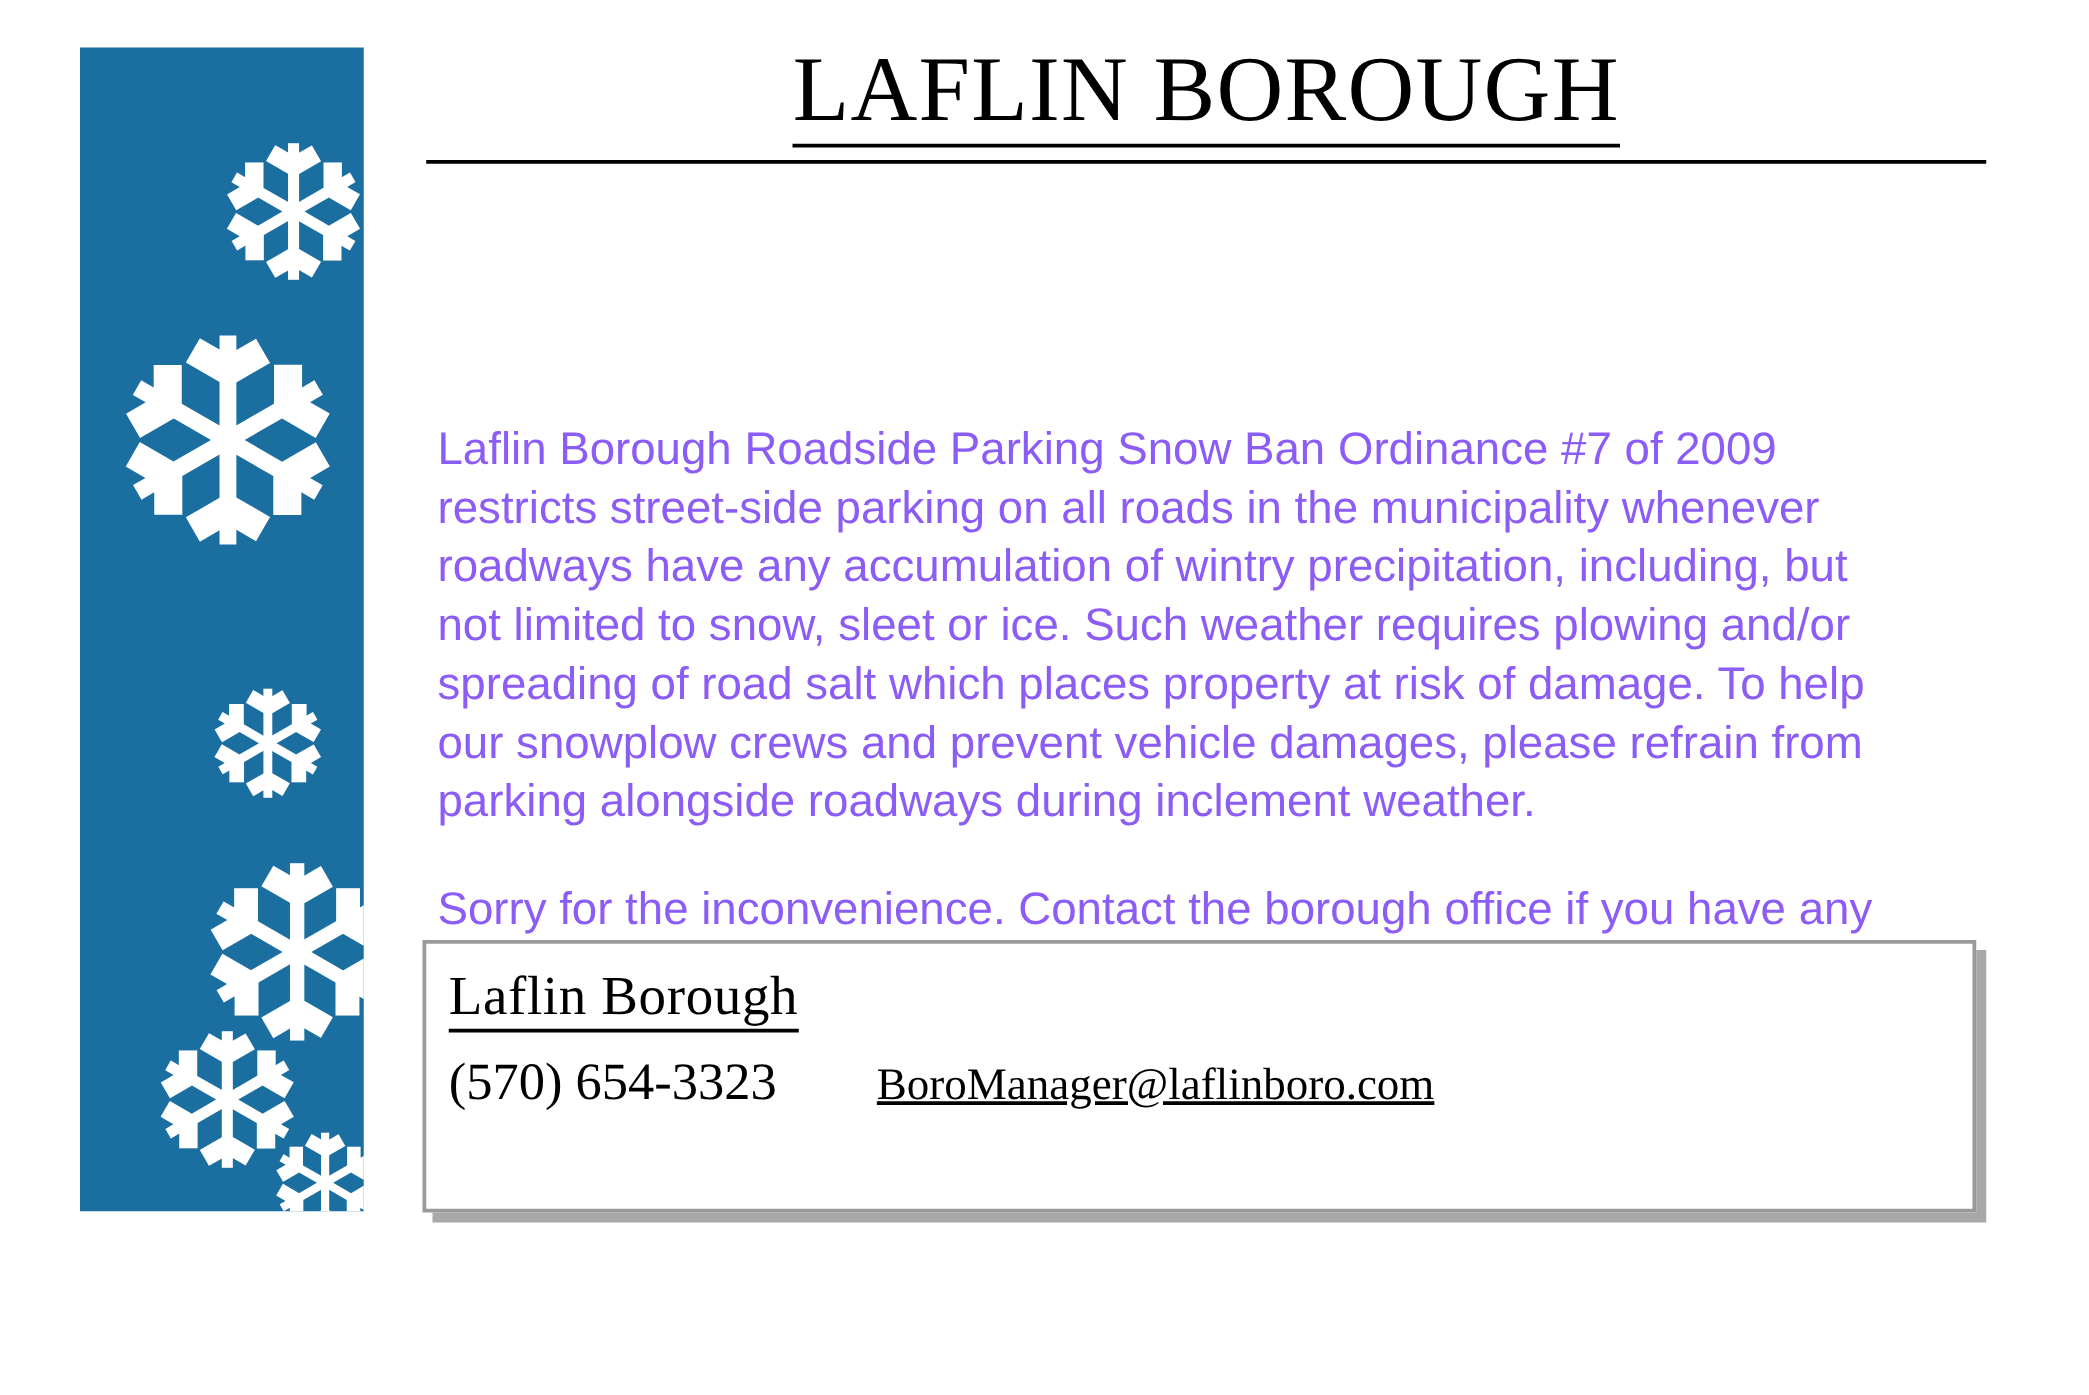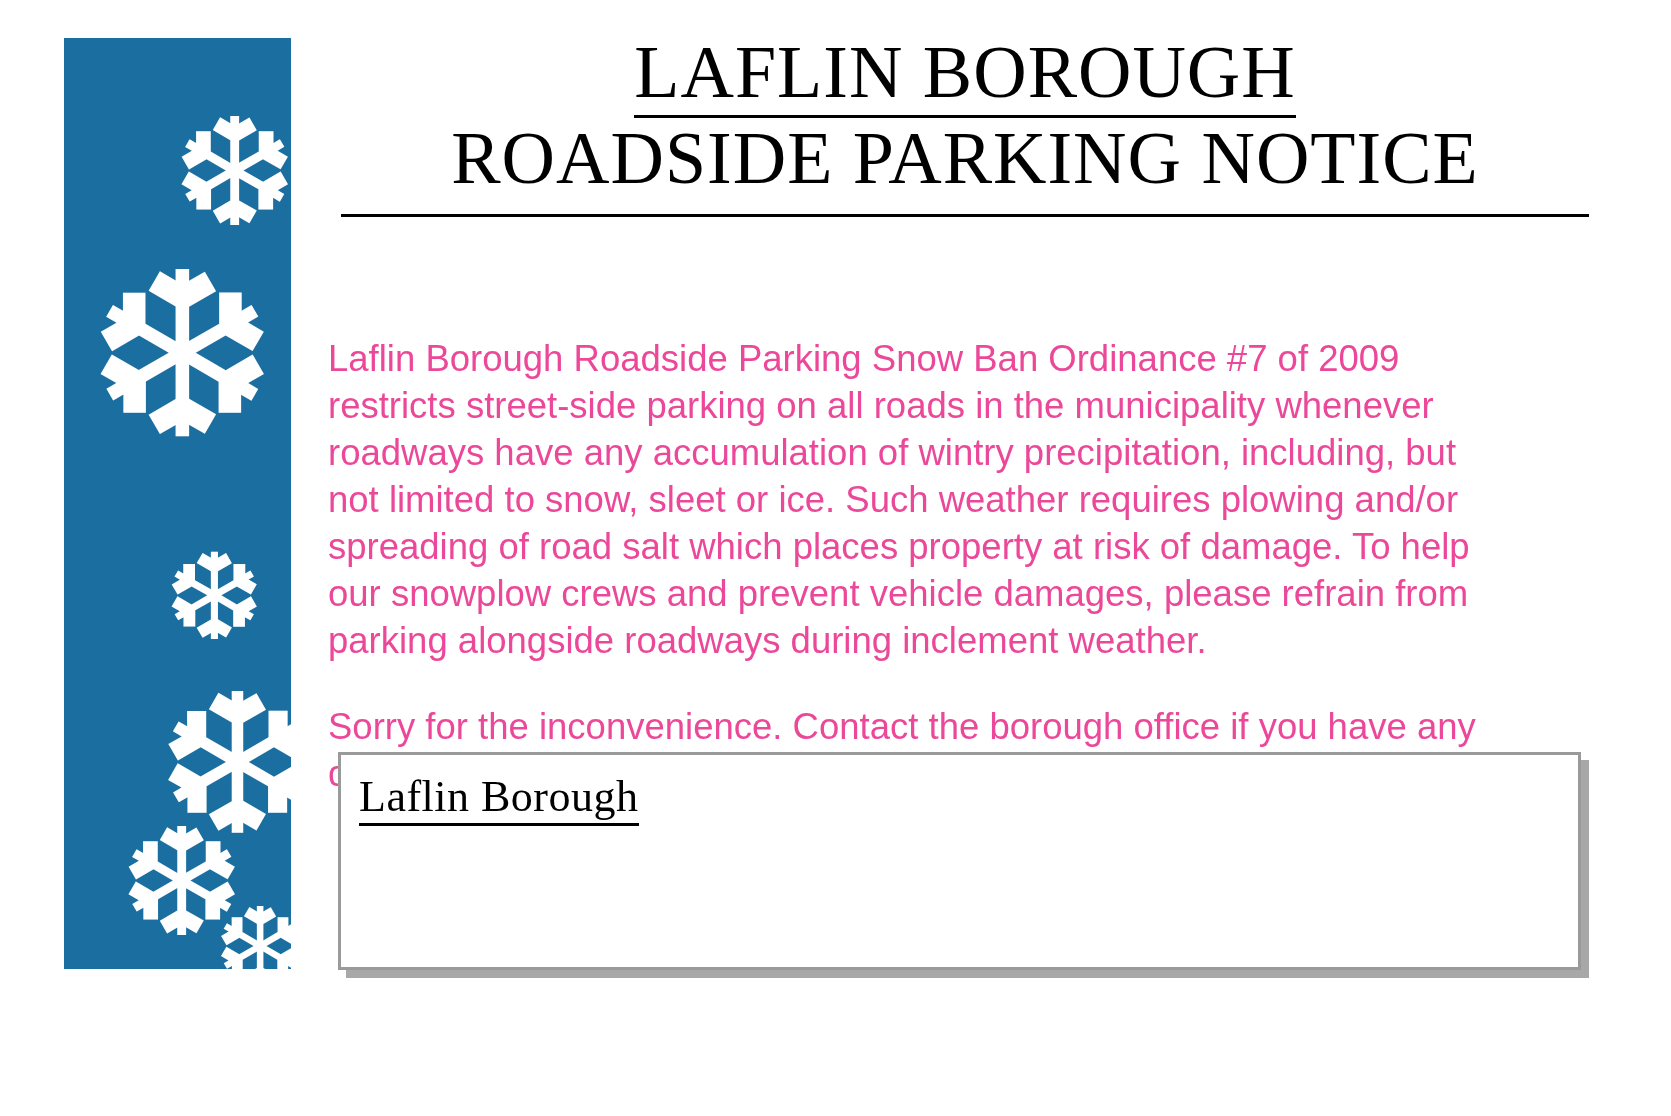--- a/index.html
+++ b/index.html
@@ -77,27 +77,27 @@
     font-family: "Liberation Serif", serif;
     font-size: 41px;
     color: #000;
     margin-top: 13px;
     white-space: nowrap;
   }
 
   
   #body-text {
     position: absolute;
-    left: 328px;
+    left: 350px;
     top: 335px;
     width: 1170px;
     font-family: "Liberation Sans", sans-serif;
     font-size: 36.5px;
     line-height: 1.29;
-    color: #ec4899;
+    color: #8b5cf6;
   }
   #body-text p { margin: 0; }
   #body-text p.second { margin-top: 38px; }
 
   
   #contact-box {
     position: absolute;
     left: 338px;
     top: 752px;
     width: 1243px;
@@ -151,34 +151,33 @@
     <span class="flake f3">❆</span>
     <span class="flake f4">❆</span>
     <span class="flake f5">❆</span>
     <span class="flake f6">❆</span>
   </div>
 
   <div id="title-block">
     <div class="main-title">
       <span class="u">LAFLIN BOROUGH</span>
     </div>
-    <div class="main-title">
-      <span>ROADSIDE PARKING NOTICE</span>
-    </div>
     <div class="sub-rule"></div>
   </div>
 
   <div id="body-text">
     <p class="first">Laflin Borough Roadside Parking Snow Ban Ordinance #7 of 2009 restricts street-side parking on all roads in the municipality whenever roadways have any accumulation of wintry precipitation, including, but not limited to snow, sleet or ice.  Such weather requires plowing and/or spreading of road salt which places property at risk of damage. To help our snowplow crews and prevent vehicle damages, please refrain from parking alongside roadways during inclement weather.</p>
     <p class="second">Sorry for the inconvenience.  Contact the borough office if you have any questions.</p>
   </div>
 
   <div id="contact-box">
     <div class="cb-inner">
       <div>
         <span class="org-name">Laflin Borough</span>
       </div>
       <div class="contact-row">
+        <span class="phone">(570) 654-3323</span>
+        <span class="email">BoroManager@laflinboro.com</span>
       </div>
     </div>
   </div>
 
 </div>
 
 </body></html>

